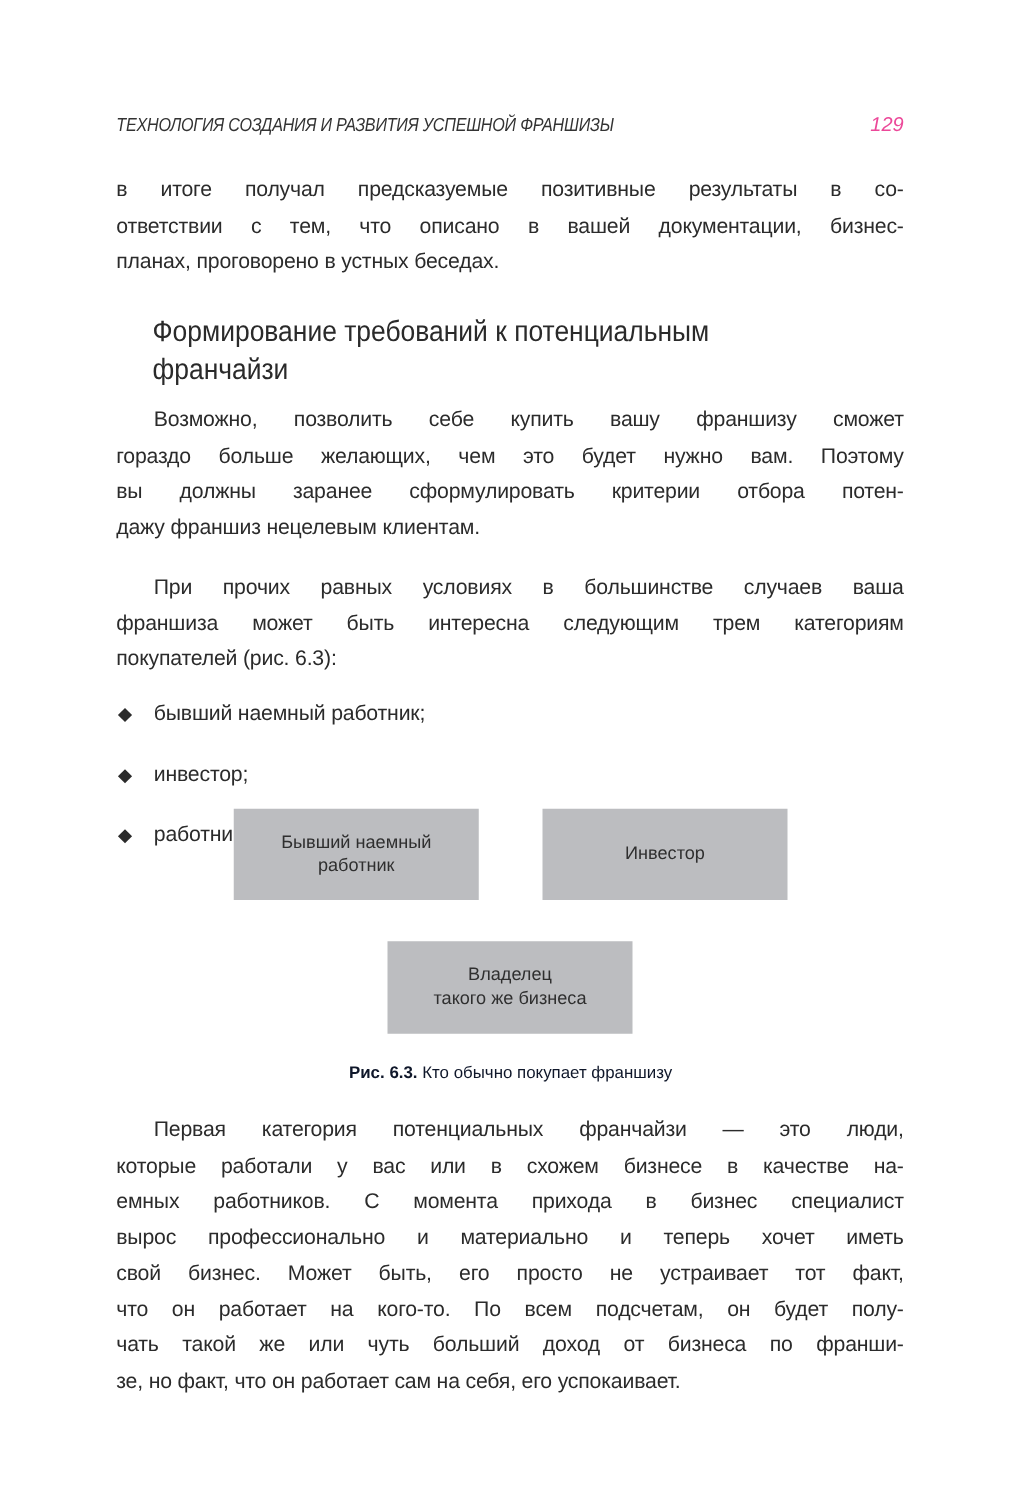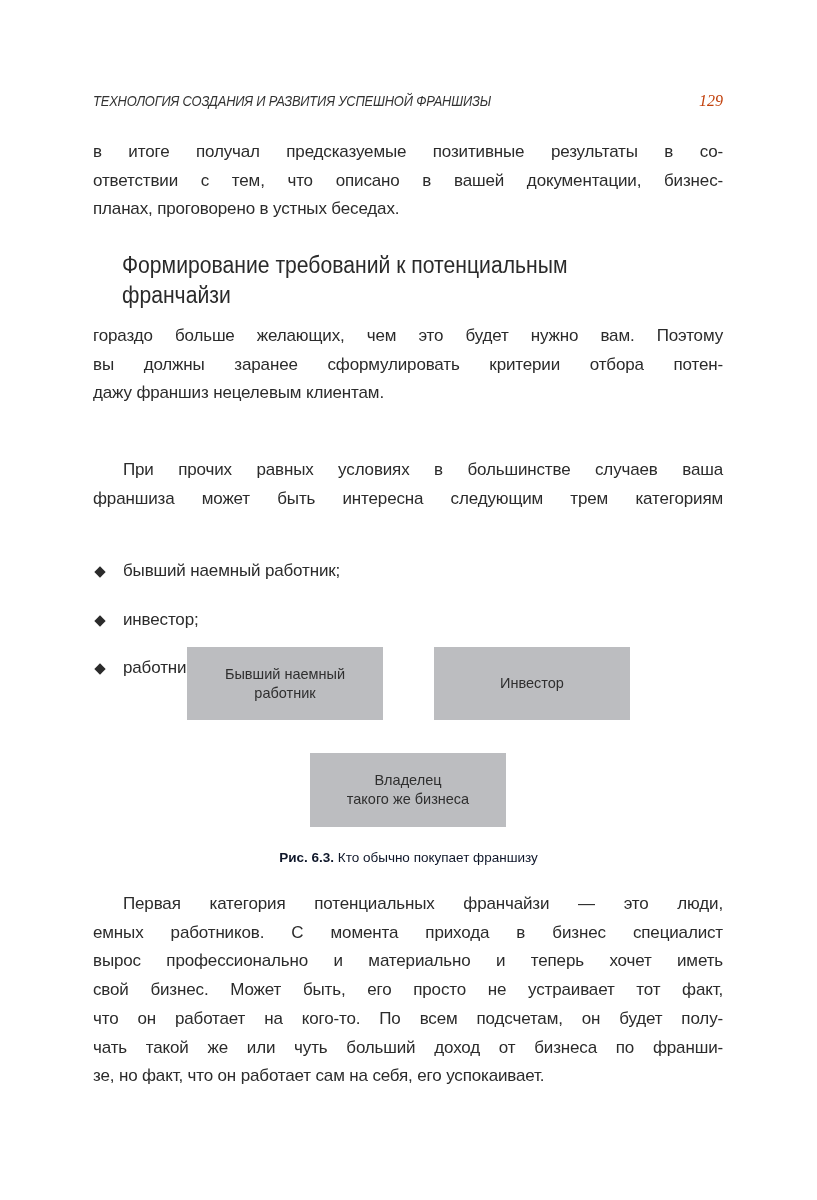--- a/index.html
+++ b/index.html
@@ -6,22 +6,22 @@
   body { width: 817px; height: 1200px; position: relative; overflow: hidden; }
   .page { position: absolute; left: 0; top: 0; width: 817px; height: 940px; }
   .running-head {
     position: absolute; left: 93px; top: 92px; width: 630px; height: 24px;
     font-family: "Liberation Sans", sans-serif; font-style: italic;
     font-size: 15px; color: #333; letter-spacing: -0.2px;
     transform: scaleX(0.86); transform-origin: left center;
   }
   .page-num {
     position: absolute; right: 94px; top: 92px;
-    font-family: Liberation Serif, serif; font-style: italic;
-    font-size: 16px; color: #c2410c;
+    font-family: Liberation Sans, sans-serif; font-style: italic;
+    font-size: 16px; color: #ec4899;
   }
   .body-text {
     font-family: Liberation Sans, sans-serif; font-size: 17px; color: #2b2b2b;
     line-height: 28.7px; text-align: justify; letter-spacing: -0.15px;
   }
   .para { position: absolute; left: 93px; width: 630px; margin: 0; }
   .para .line { display: block; text-align: justify; text-align-last: justify; white-space: nowrap; }
   .para .line.last { text-align-last: left; }
   .para .line.indent { padding-left: 30px; }
   .heading {
@@ -61,28 +61,30 @@
     <span class="line">ответствии с тем, что описано в вашей документации, бизнес-</span>
     <span class="line last">планах, проговорено в устных беседах.</span>
   </div>
 
   <div class="heading">
     <span class="line">Формирование требований к потенциальным</span>
     <span class="line">франчайзи</span>
   </div>
 
   <div class="para body-text" style="top:322px;">
+    <span class="line indent">Возможно, позволить себе купить вашу франшизу сможет</span>
     <span class="line">гораздо больше желающих, чем это будет нужно вам. Поэтому</span>
     <span class="line">вы должны заранее сформулировать критерии отбора потен-</span>
     <span class="line last">дажу франшиз нецелевым клиентам.</span>
   </div>
 
   <div class="para body-text" style="top:456px;">
     <span class="line indent">При прочих равных условиях в большинстве случаев ваша</span>
     <span class="line">франшиза может быть интересна следующим трем категориям</span>
+    <span class="line last">покупателей (рис. 6.3):</span>
   </div>
 
   <ul class="bullets body-text">
     <li>
       <span class="diamond"></span>
       <span>бывший наемный работник;</span>
     </li>
     <li>
       <span class="diamond"></span>
       <span>инвестор;</span>
@@ -110,20 +112,21 @@
       <span>такого же бизнеса</span>
     </div>
   </div>
 
   <div class="caption">
     <b>Рис. 6.3.</b><span> Кто обычно покупает франшизу</span>
   </div>
 
   <div class="para body-text" style="top:890px;">
     <span class="line indent">Первая категория потенциальных франчайзи — это люди,</span>
+    <span class="line">которые работали у вас или в схожем бизнесе в качестве на-</span>
     <span class="line">емных работников. С момента прихода в бизнес специалист</span>
     <span class="line">вырос профессионально и материально и теперь хочет иметь</span>
     <span class="line">свой бизнес. Может быть, его просто не устраивает тот факт,</span>
     <span class="line">что он работает на кого-то. По всем подсчетам, он будет полу-</span>
     <span class="line">чать такой же или чуть больший доход от бизнеса по франши-</span>
     <span class="line last">зе, но факт, что он работает сам на себя, его успокаивает.</span>
   </div>
 
 </div>
 

